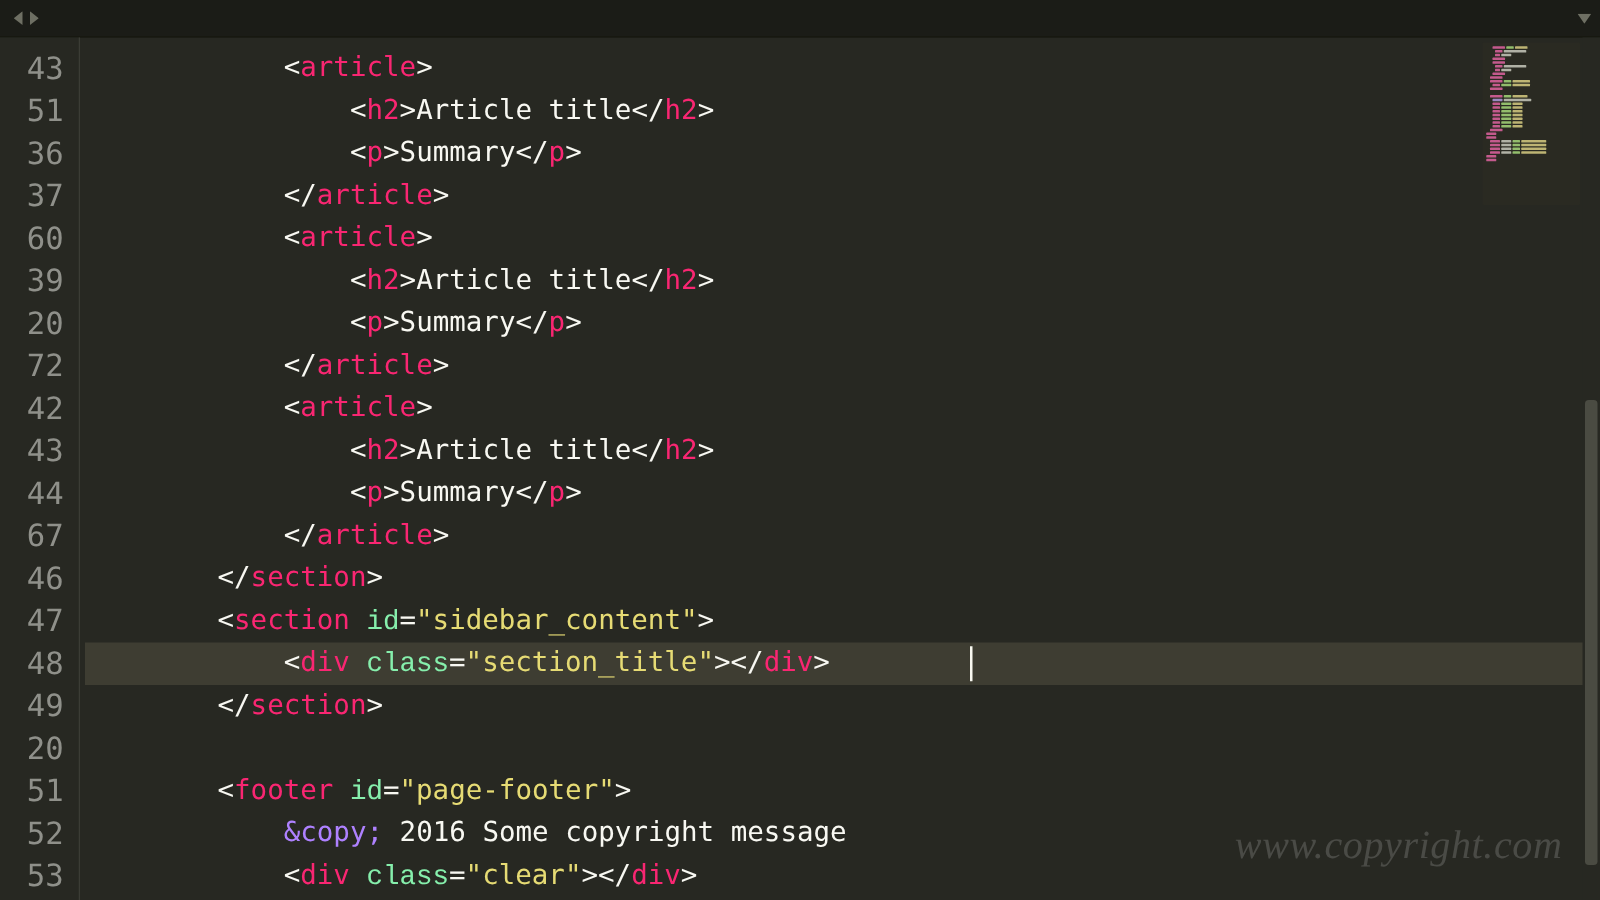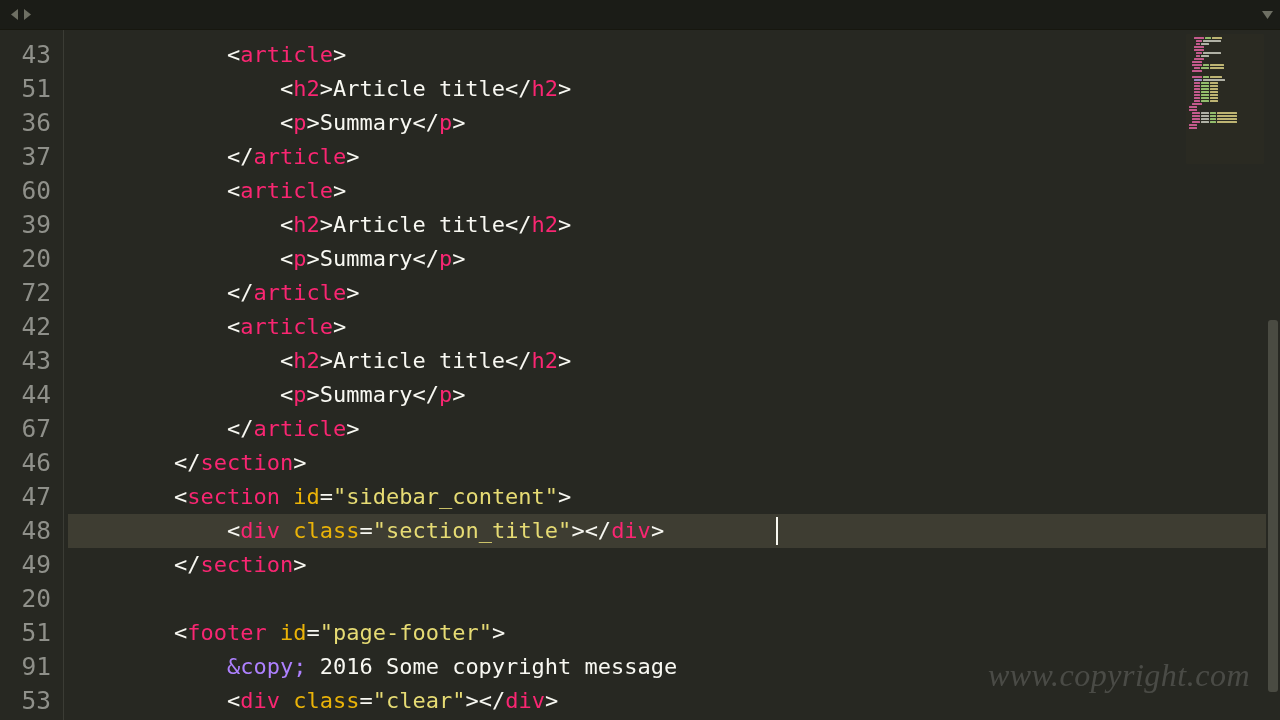--- a/index.html
+++ b/index.html
@@ -97,21 +97,21 @@
     width: 2px;
     height: 28px;
     background: #f8f8f0;
     top: 3px;
   }
 
   
   .w  { color: #f8f8f2; }
   .b  { color: #f8f8f2; }   
   .tag{ color: #f92672; }   
-  .attr{ color: #eab308; }  
+  .attr{ color: #86efac; font-family: Liberation Mono, monospace; }  
   .val{ color: #e6db74; }   
   .ent{ color: #ae81ff; }
 
   
   .minimap {
     position: absolute;
     top: 34px;
     right: 16px;
     width: 78px;
     height: 130px;
@@ -197,21 +197,21 @@
       <div>42</div>
       <div>43</div>
       <div>44</div>
       <div>67</div>
       <div>46</div>
       <div>47</div>
       <div>48</div>
       <div>49</div>
       <div>20</div>
       <div>51</div>
-      <div>91</div>
+      <div>52</div>
       <div>53</div>
     </div>
   <div class="code" id="code"><div class="line"><span>            </span><span class="b">&lt;</span><span class="tag">article</span><span class="b">&gt;</span></div><div class="line"><span>                </span><span class="b">&lt;</span><span class="tag">h2</span><span class="b">&gt;</span><span class="w">Article title</span><span class="b">&lt;/</span><span class="tag">h2</span><span class="b">&gt;</span></div><div class="line"><span>                </span><span class="b">&lt;</span><span class="tag">p</span><span class="b">&gt;</span><span class="w">Summary</span><span class="b">&lt;/</span><span class="tag">p</span><span class="b">&gt;</span></div><div class="line"><span>            </span><span class="b">&lt;/</span><span class="tag">article</span><span class="b">&gt;</span></div><div class="line"><span>            </span><span class="b">&lt;</span><span class="tag">article</span><span class="b">&gt;</span></div><div class="line"><span>                </span><span class="b">&lt;</span><span class="tag">h2</span><span class="b">&gt;</span><span class="w">Article title</span><span class="b">&lt;/</span><span class="tag">h2</span><span class="b">&gt;</span></div><div class="line"><span>                </span><span class="b">&lt;</span><span class="tag">p</span><span class="b">&gt;</span><span class="w">Summary</span><span class="b">&lt;/</span><span class="tag">p</span><span class="b">&gt;</span></div><div class="line"><span>            </span><span class="b">&lt;/</span><span class="tag">article</span><span class="b">&gt;</span></div><div class="line"><span>            </span><span class="b">&lt;</span><span class="tag">article</span><span class="b">&gt;</span></div><div class="line"><span>                </span><span class="b">&lt;</span><span class="tag">h2</span><span class="b">&gt;</span><span class="w">Article title</span><span class="b">&lt;/</span><span class="tag">h2</span><span class="b">&gt;</span></div><div class="line"><span>                </span><span class="b">&lt;</span><span class="tag">p</span><span class="b">&gt;</span><span class="w">Summary</span><span class="b">&lt;/</span><span class="tag">p</span><span class="b">&gt;</span></div><div class="line"><span>            </span><span class="b">&lt;/</span><span class="tag">article</span><span class="b">&gt;</span></div><div class="line"><span>        </span><span class="b">&lt;/</span><span class="tag">section</span><span class="b">&gt;</span></div><div class="line"><span>        </span><span class="b">&lt;</span><span class="tag">section</span><span class="w"> </span><span class="attr">id</span><span class="b">=</span><span class="val">"sidebar_content"</span><span class="b">&gt;</span></div><div class="line hl"><span>            </span><span class="b">&lt;</span><span class="tag">div</span><span class="w"> </span><span class="attr">class</span><span class="b">=</span><span class="val">"section_title"</span><span class="b">&gt;</span><span class="b">&lt;/</span><span class="tag">div</span><span class="b">&gt;</span><span class="cursor" style="left: 708px;"></span></div><div class="line"><span>        </span><span class="b">&lt;/</span><span class="tag">section</span><span class="b">&gt;</span></div><div class="line"><span></span></div><div class="line"><span>        </span><span class="b">&lt;</span><span class="tag">footer</span><span class="w"> </span><span class="attr">id</span><span class="b">=</span><span class="val">"page-footer"</span><span class="b">&gt;</span></div><div class="line"><span>            </span><span class="ent">&amp;copy;</span><span class="w"> 2016 Some copyright message</span></div><div class="line"><span>            </span><span class="b">&lt;</span><span class="tag">div</span><span class="w"> </span><span class="attr">class</span><span class="b">=</span><span class="val">"clear"</span><span class="b">&gt;</span><span class="b">&lt;/</span><span class="tag">div</span><span class="b">&gt;</span></div></div>
 </div>
 
 <div class="minimap" id="minimap">
     <div class="mline">
       <div class="seg " style="background: transparent; width: 4px;"></div>
       <div class="seg mm-p" style="width: 10px;"></div>
       <div class="seg mm-g" style="width: 6px;"></div>

